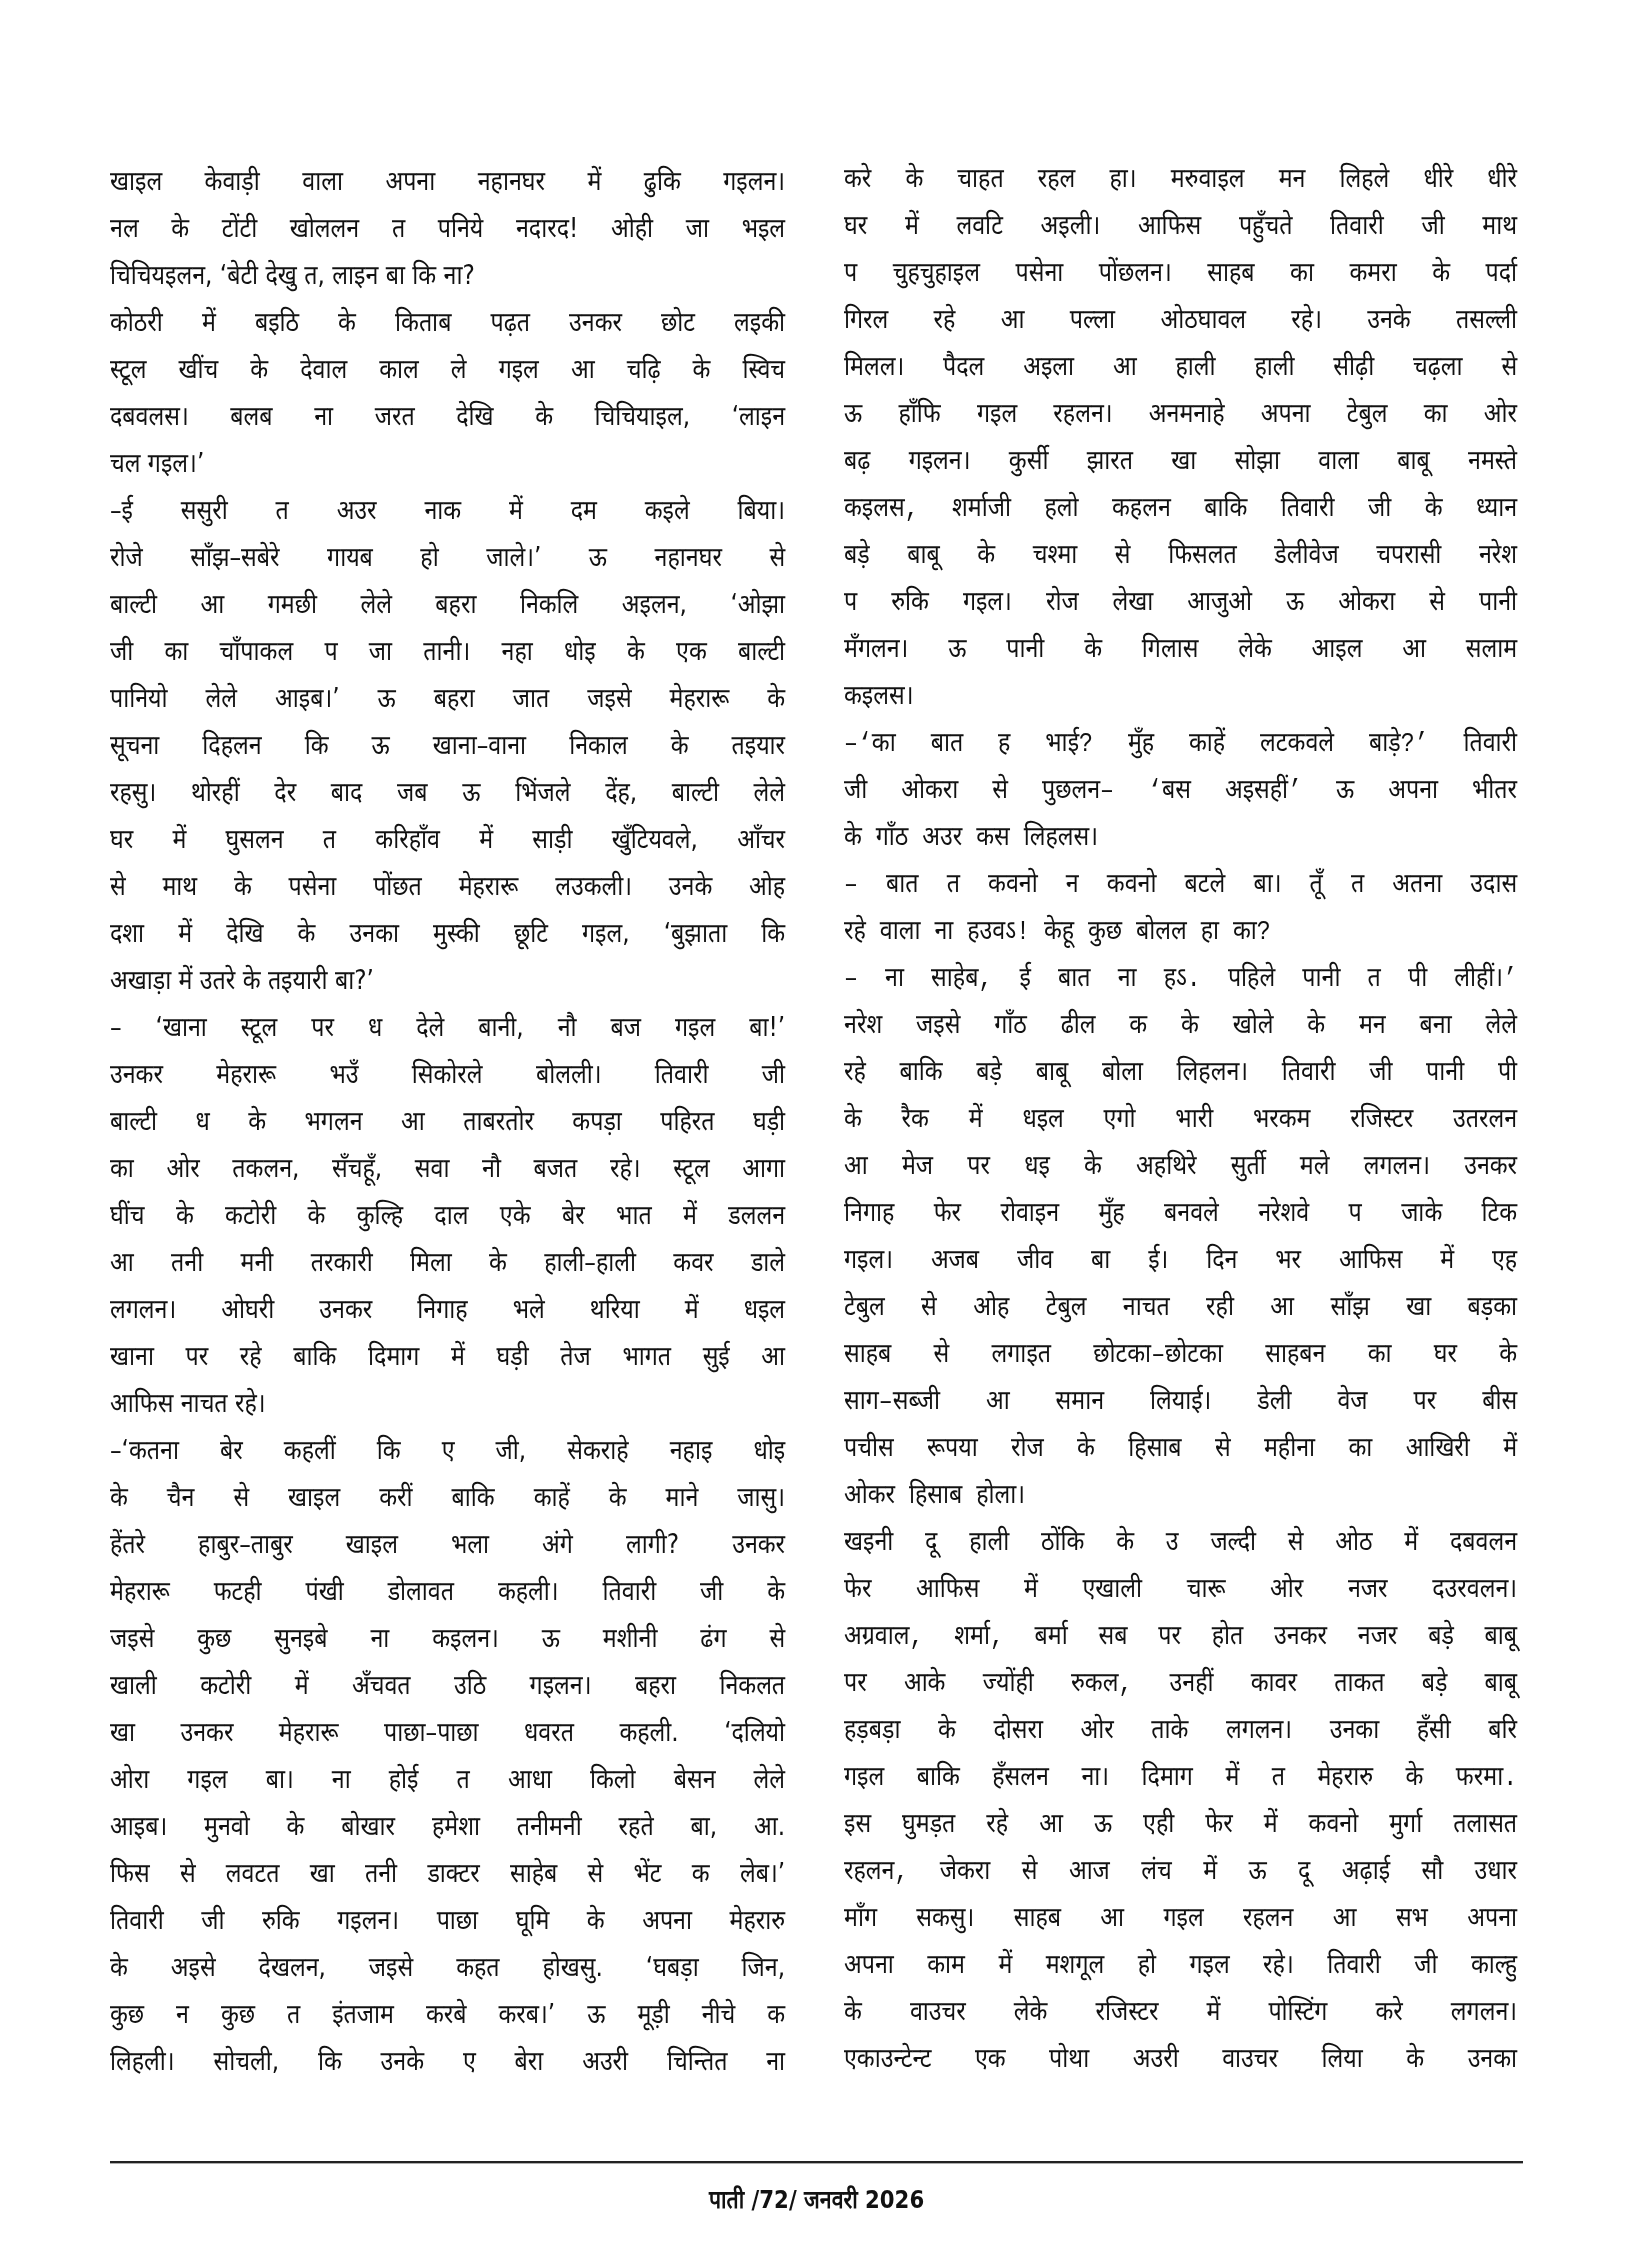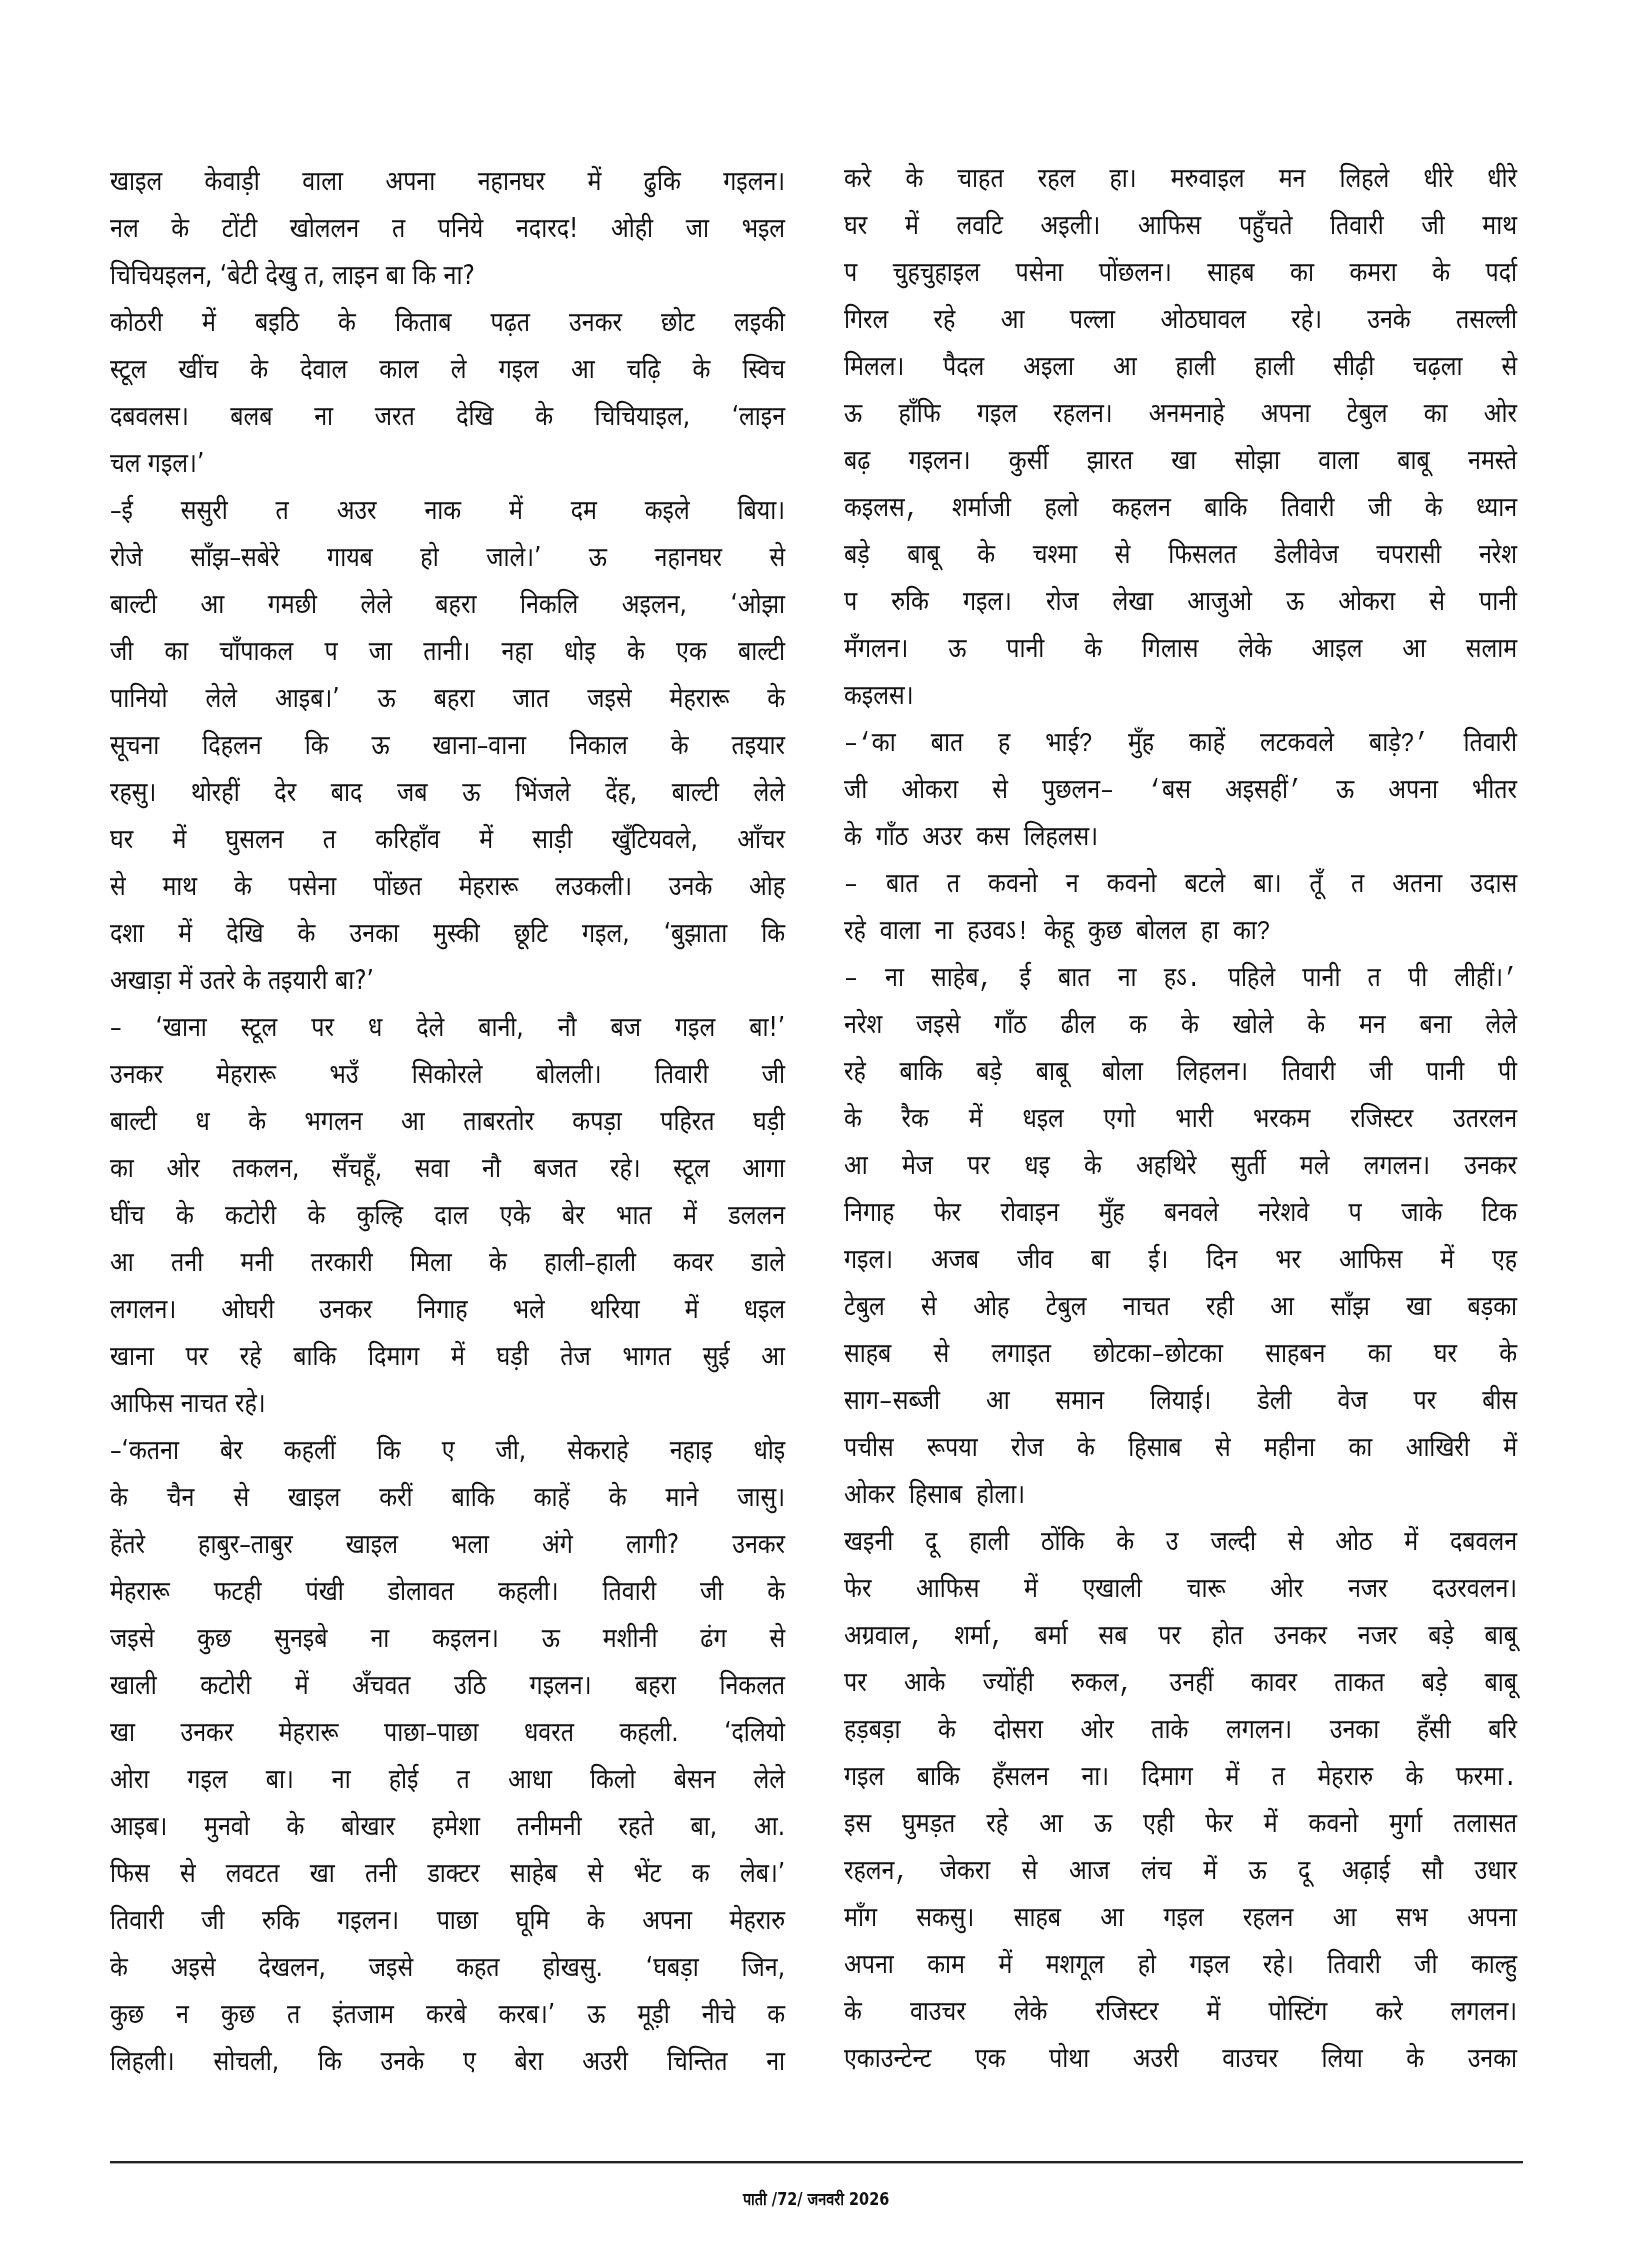--- a/index.html
+++ b/index.html
@@ -54,21 +54,21 @@
       box-shadow: 0 0.7px 0 #888888;
     }
     .footer {
       position: absolute;
       left: 0;
       width: 1633px;
       top: 2181px;
       text-align: center;
       font-family: "DejaVu Sans", sans-serif;
       font-weight: bold;
-      font-size: 17px;
+      font-size: 25px;
       line-height: 37px;
       color: #111111;
       letter-spacing: 0px;
     }
     .footer span { display: inline-block; transform: scaleX(0.85); }
   </style>
 </head>
 <body>
 
 <div class="page">

